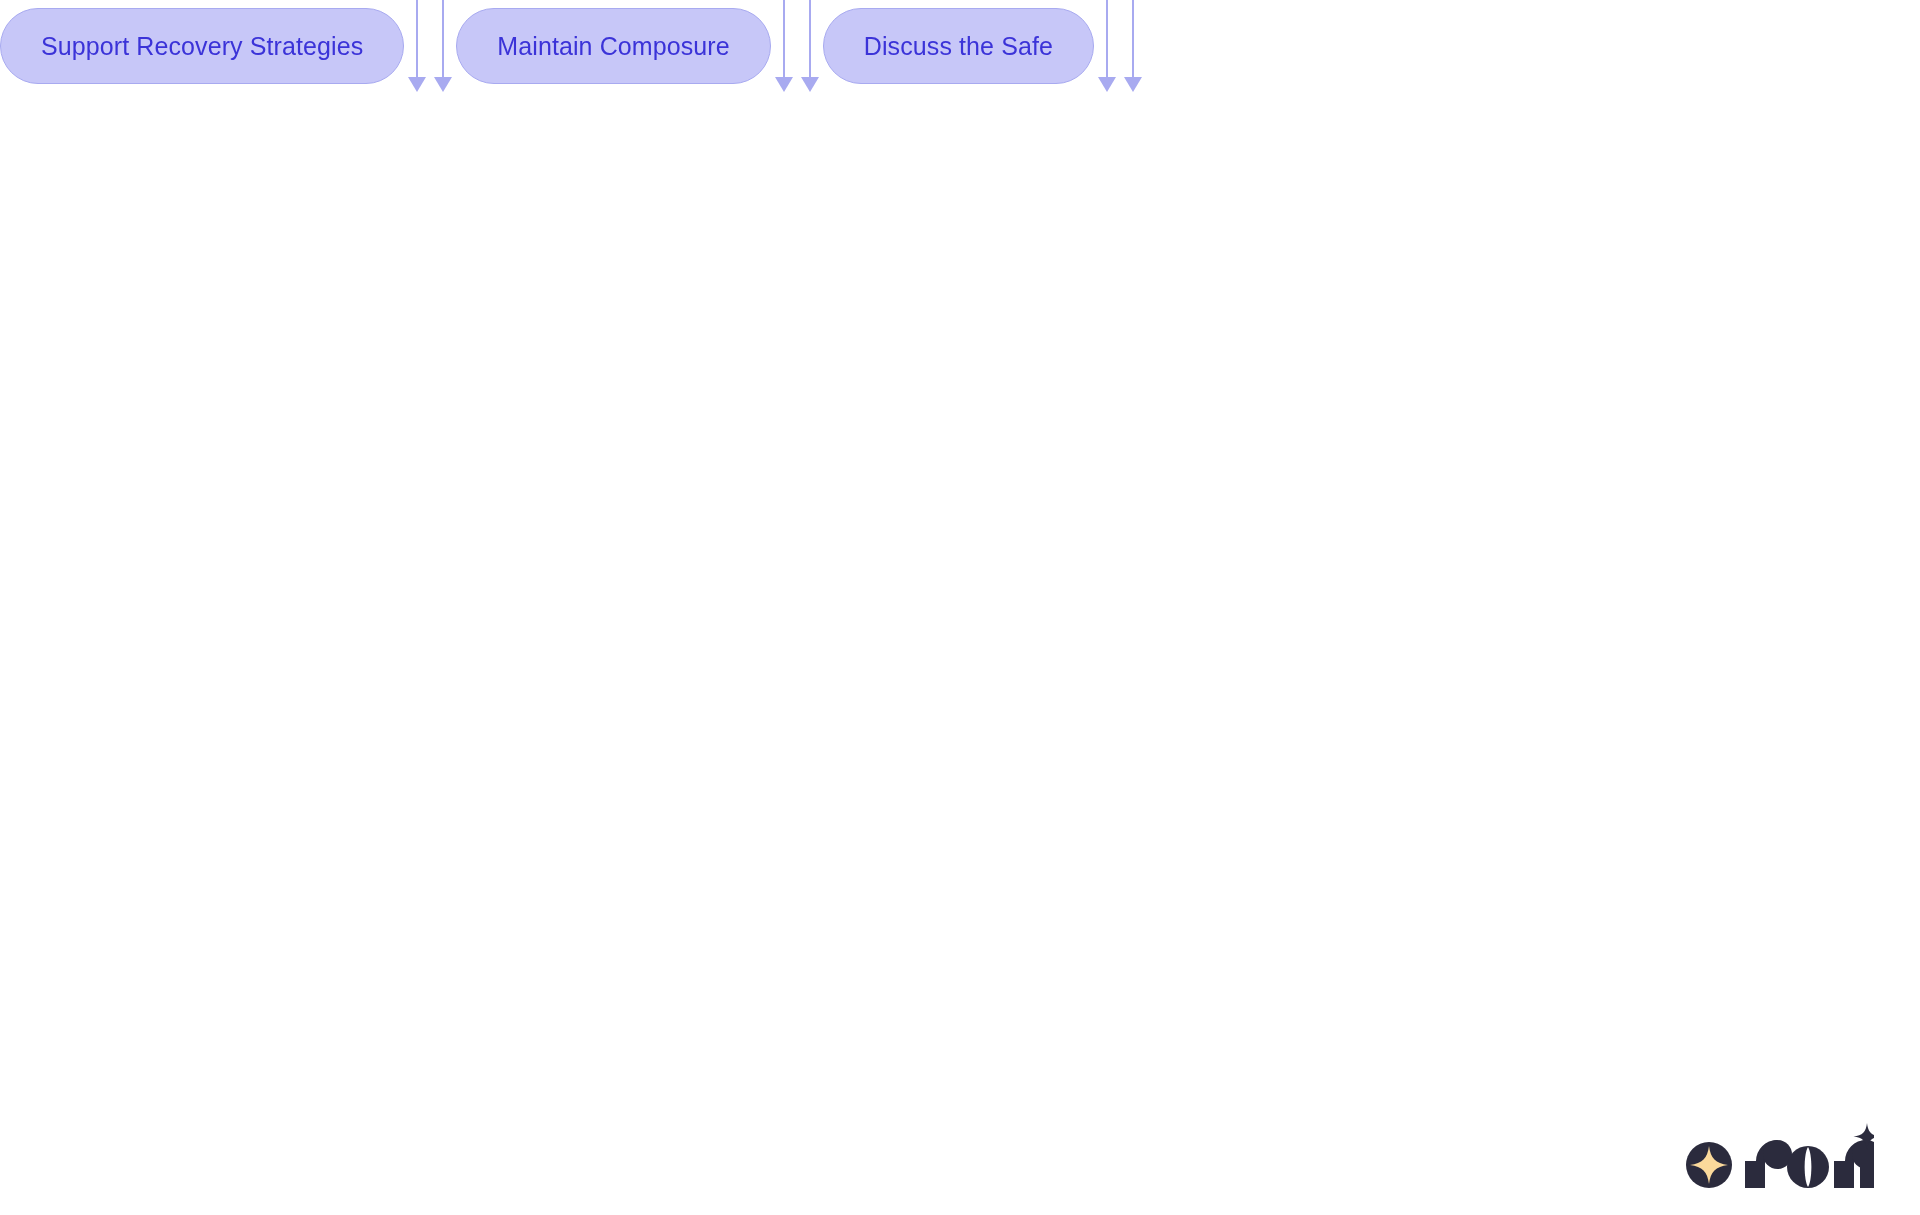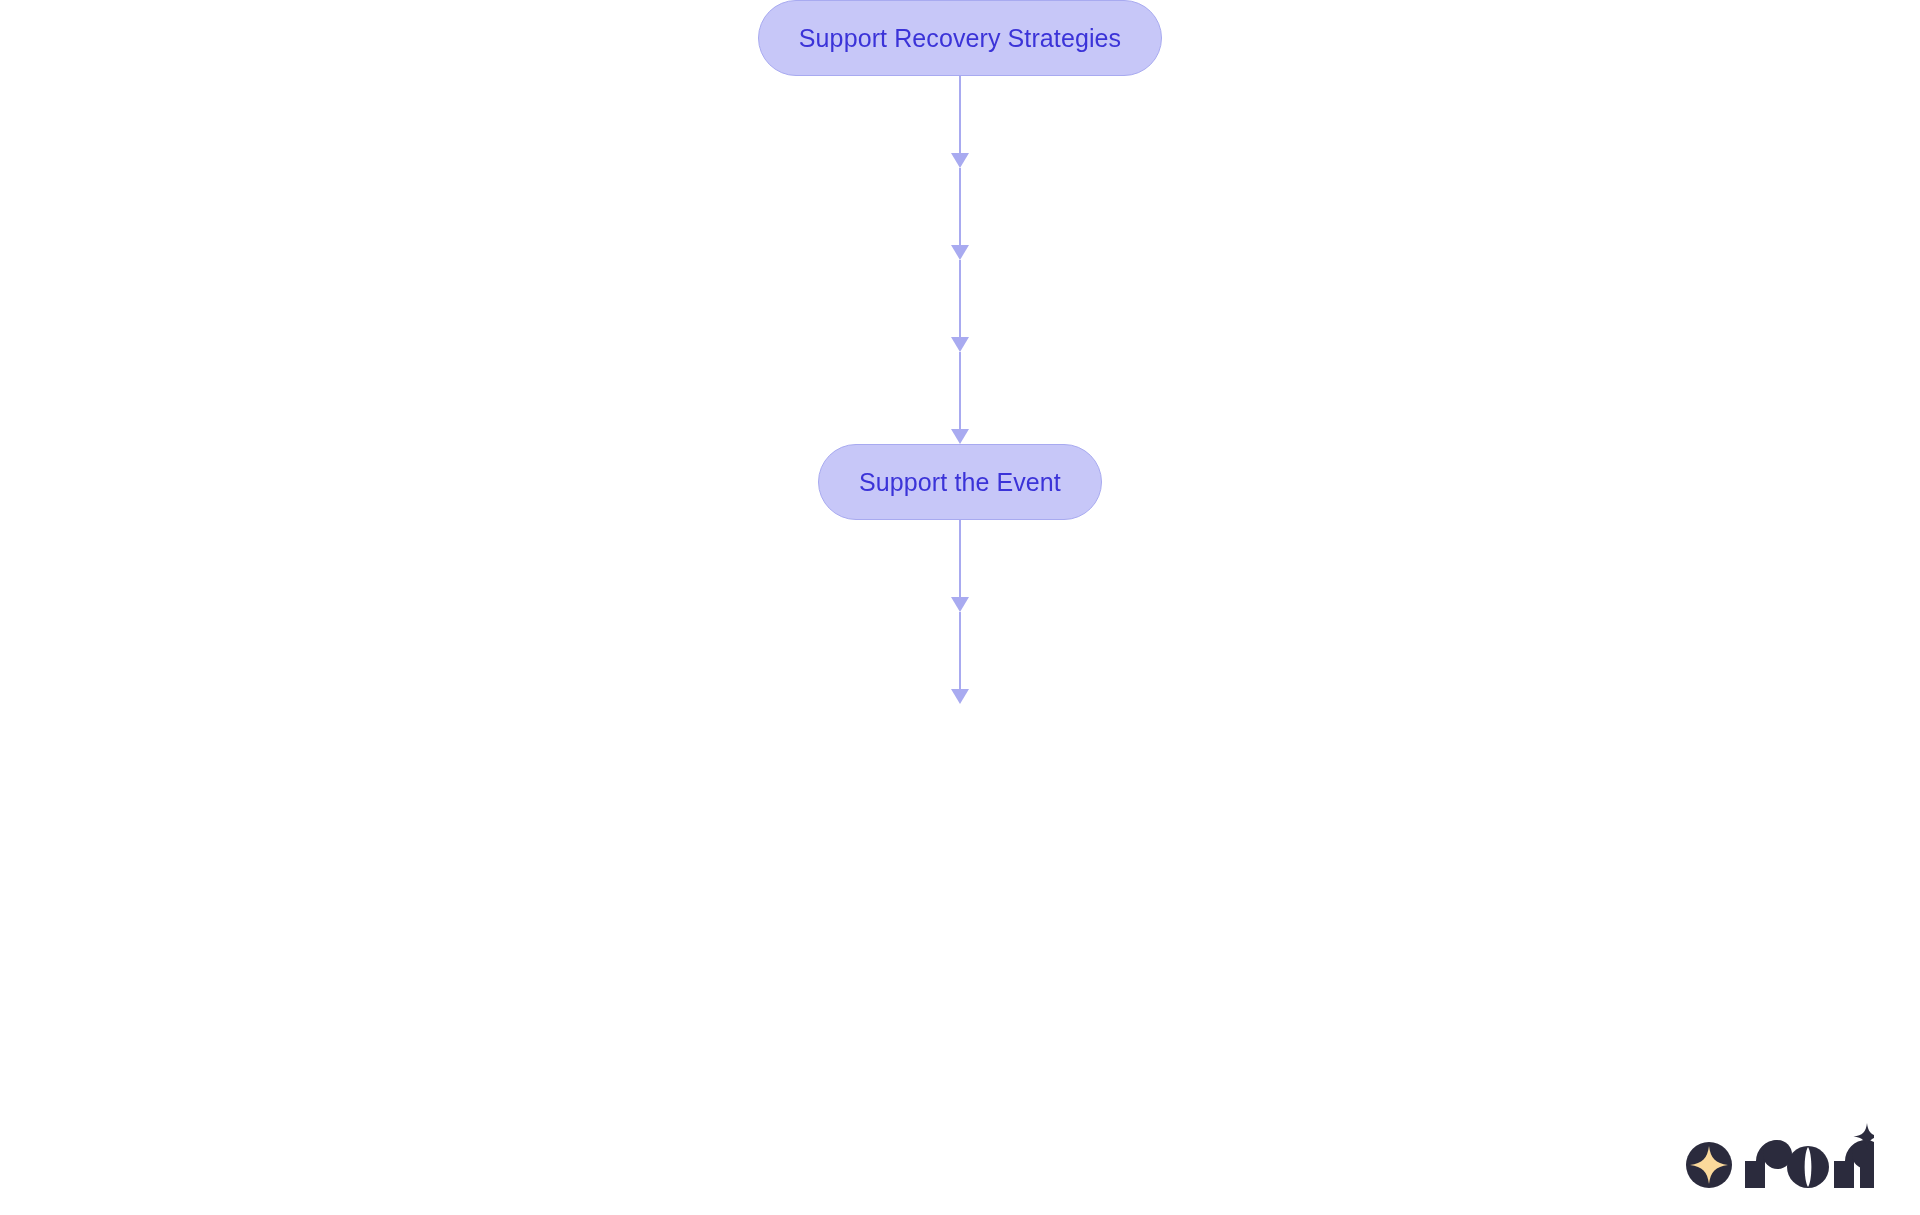--- a/index.html
+++ b/index.html
@@ -21,21 +21,21 @@
     background: #ffffff;
   }
 
   
   #flow {
     position: absolute;
     left: 0;
     top: 0;
     width: 1920px;
     display: flex;
-    flex-direction: column;
+    flex-direction: row;
     align-items: center;
   }
 
   .node {
     position: relative;
     background: #c7c7f8;
     border: 1.4px solid #a8aaf0;
     border-radius: 999px;
     color: #3b33d8;
     font-size: 25px;
@@ -104,34 +104,37 @@
       <span class="line"></span>
       <span class="head"></span>
     </div>
 
 
     <div class="connector" style="height:92px;">
       <span class="line"></span>
       <span class="head"></span>
     </div>
 
+    <div class="node">
+      <span class="node-label">Maintain Composure</span>
+    </div>
 
     <div class="connector" style="height:92px;">
       <span class="line"></span>
       <span class="head"></span>
     </div>
 
 
     <div class="connector" style="height:92px;">
       <span class="line"></span>
       <span class="head"></span>
     </div>
 
     <div class="node">
-      <span class="node-label">Support the Event</span>
+      <span class="node-label">Discuss the Safe</span>
     </div>
 
     <div class="connector" style="height:92px;">
       <span class="line"></span>
       <span class="head"></span>
     </div>
 
 
     <div class="connector" style="height:92px;">
       <span class="line"></span>

